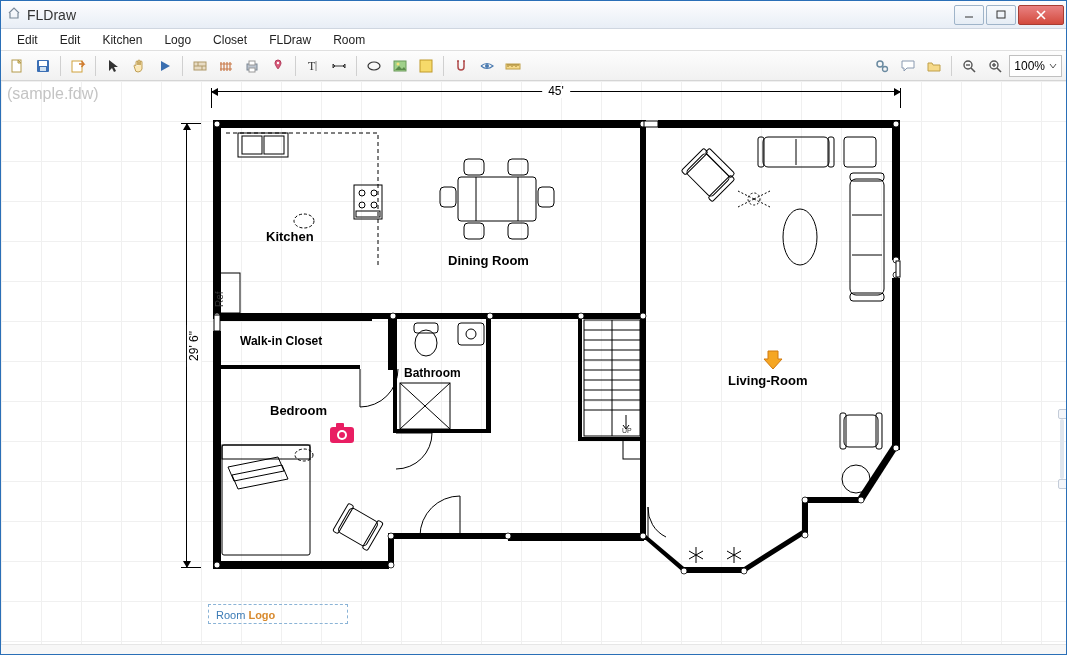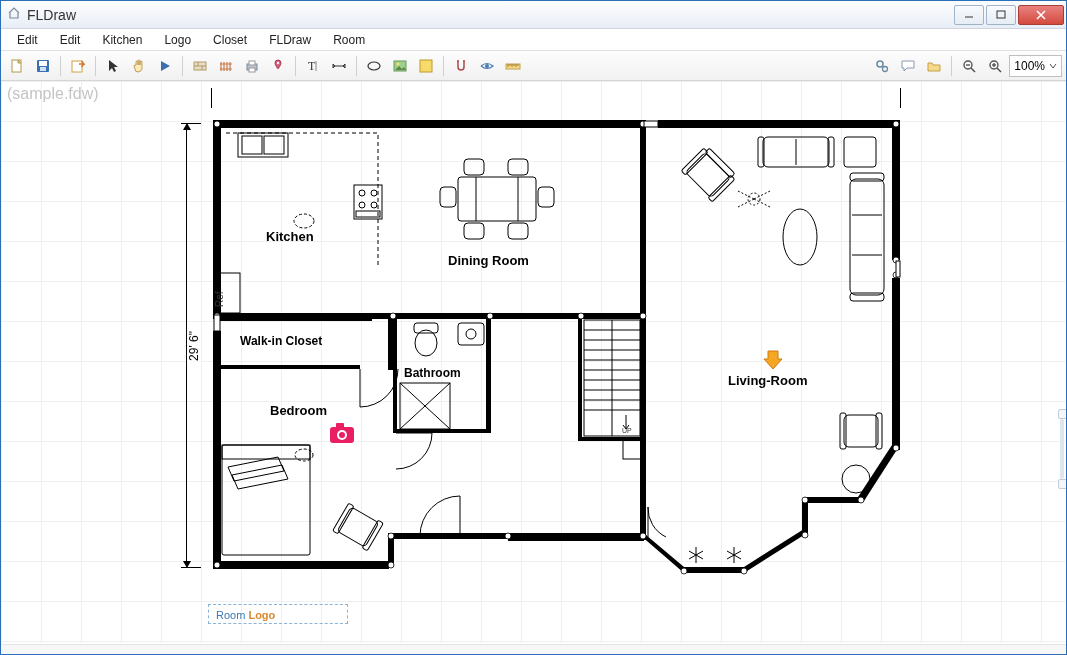--- a/index.html
+++ b/index.html
@@ -262,20 +262,23 @@
 
   <div class="canvas-area">
     <div class="grid"></div>
     <div class="filename">(sample.fdw)</div>
     <div class="scroll-v"></div>
 
     <div class="plan-wrap">
 
       <div class="dim-top-tick-l"></div>
       <div class="dim-top-tick-r"></div>
+      <div class="dim-top">
+        <div class="dim-top-label">45'</div>
+      </div>
 
       <div class="dim-left-tick-t"></div>
       <div class="dim-left-tick-b"></div>
       <div class="dim-left">
         <div class="dim-left-label">29' 6"</div>
       </div>
 
       <svg class="plan-svg" width="700" height="500">
         <defs>
           <pattern id="hatchwall" width="6" height="6" patternUnits="userSpaceOnUse">

